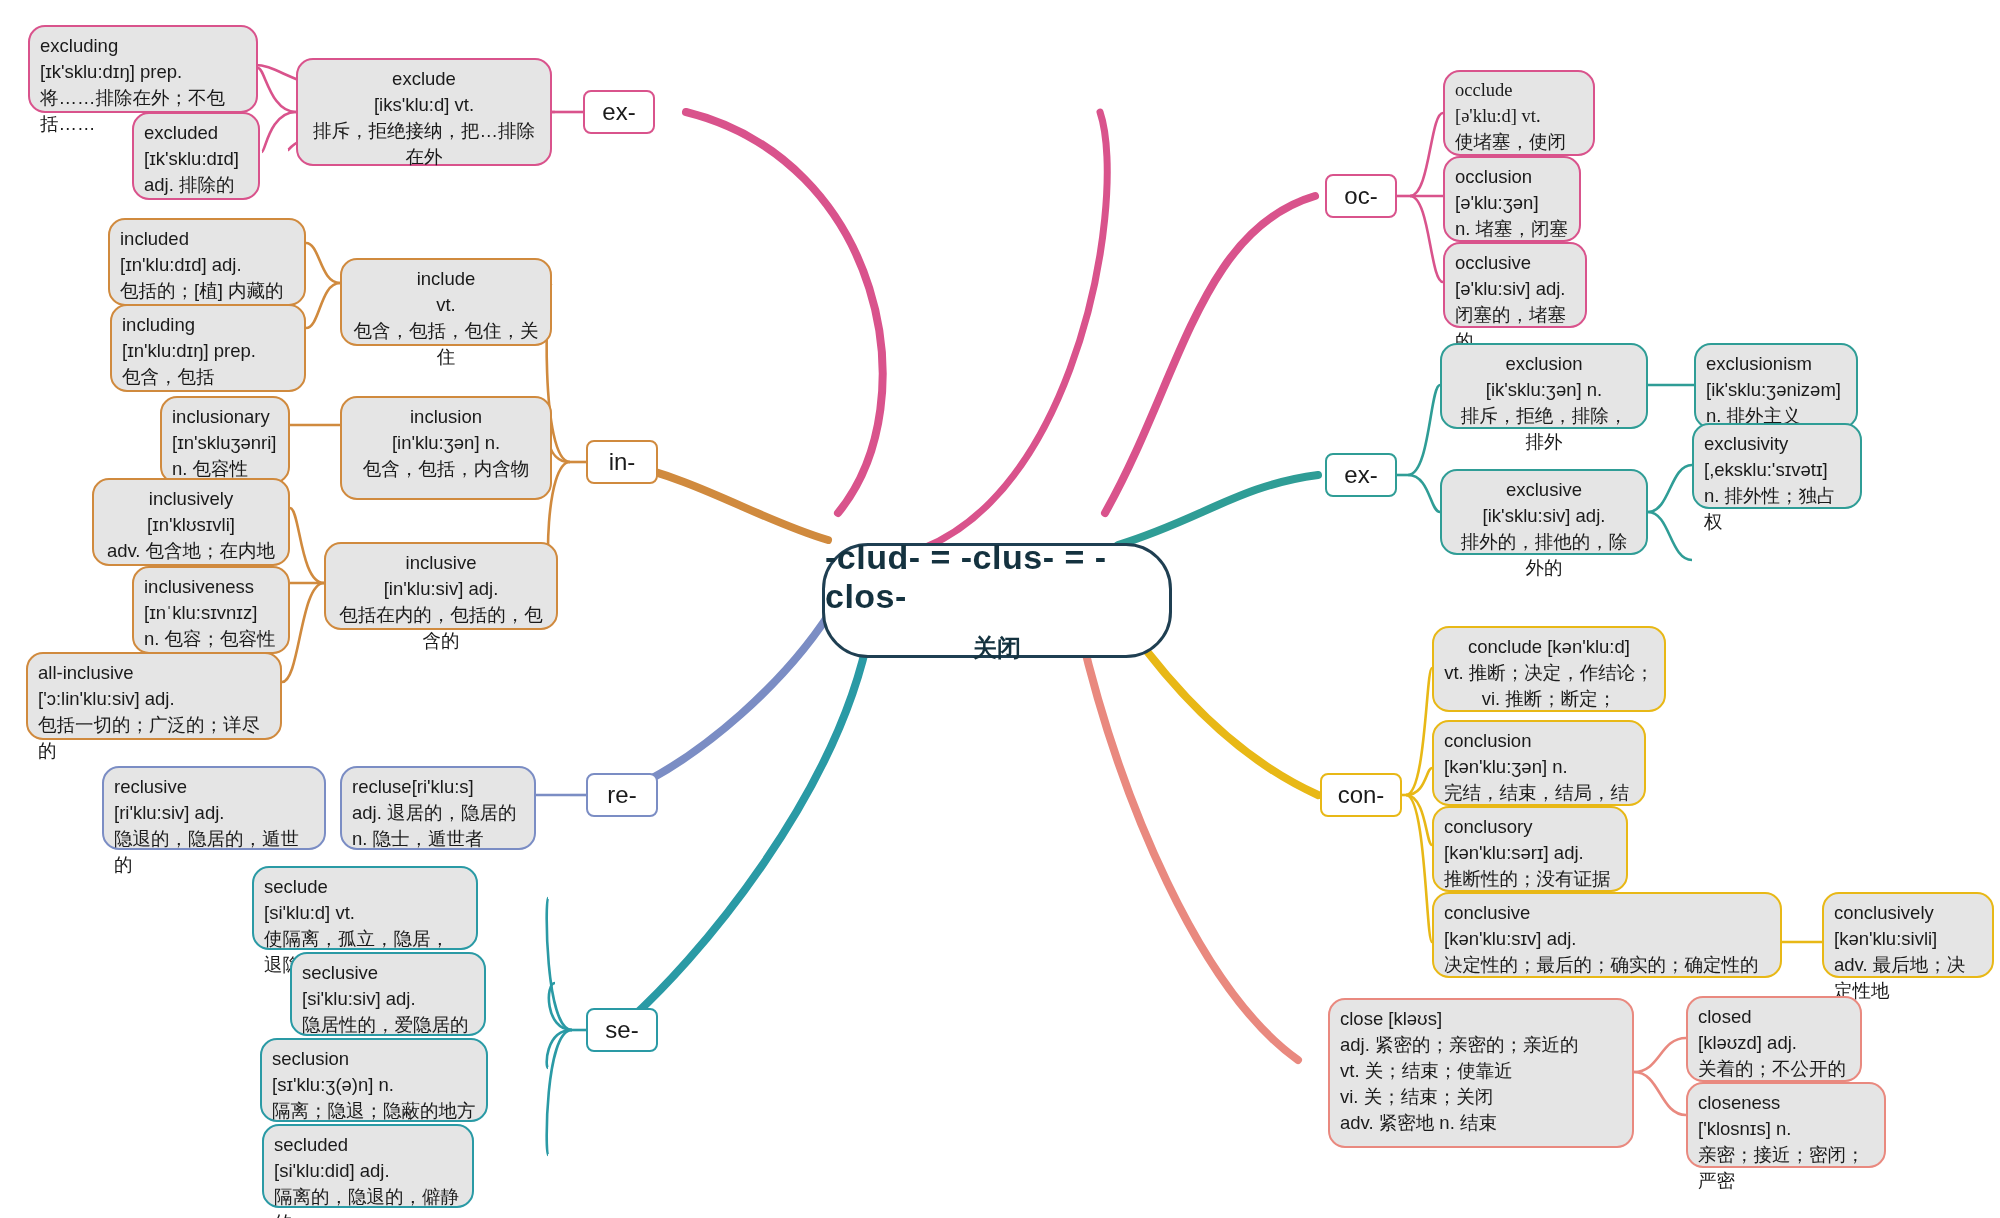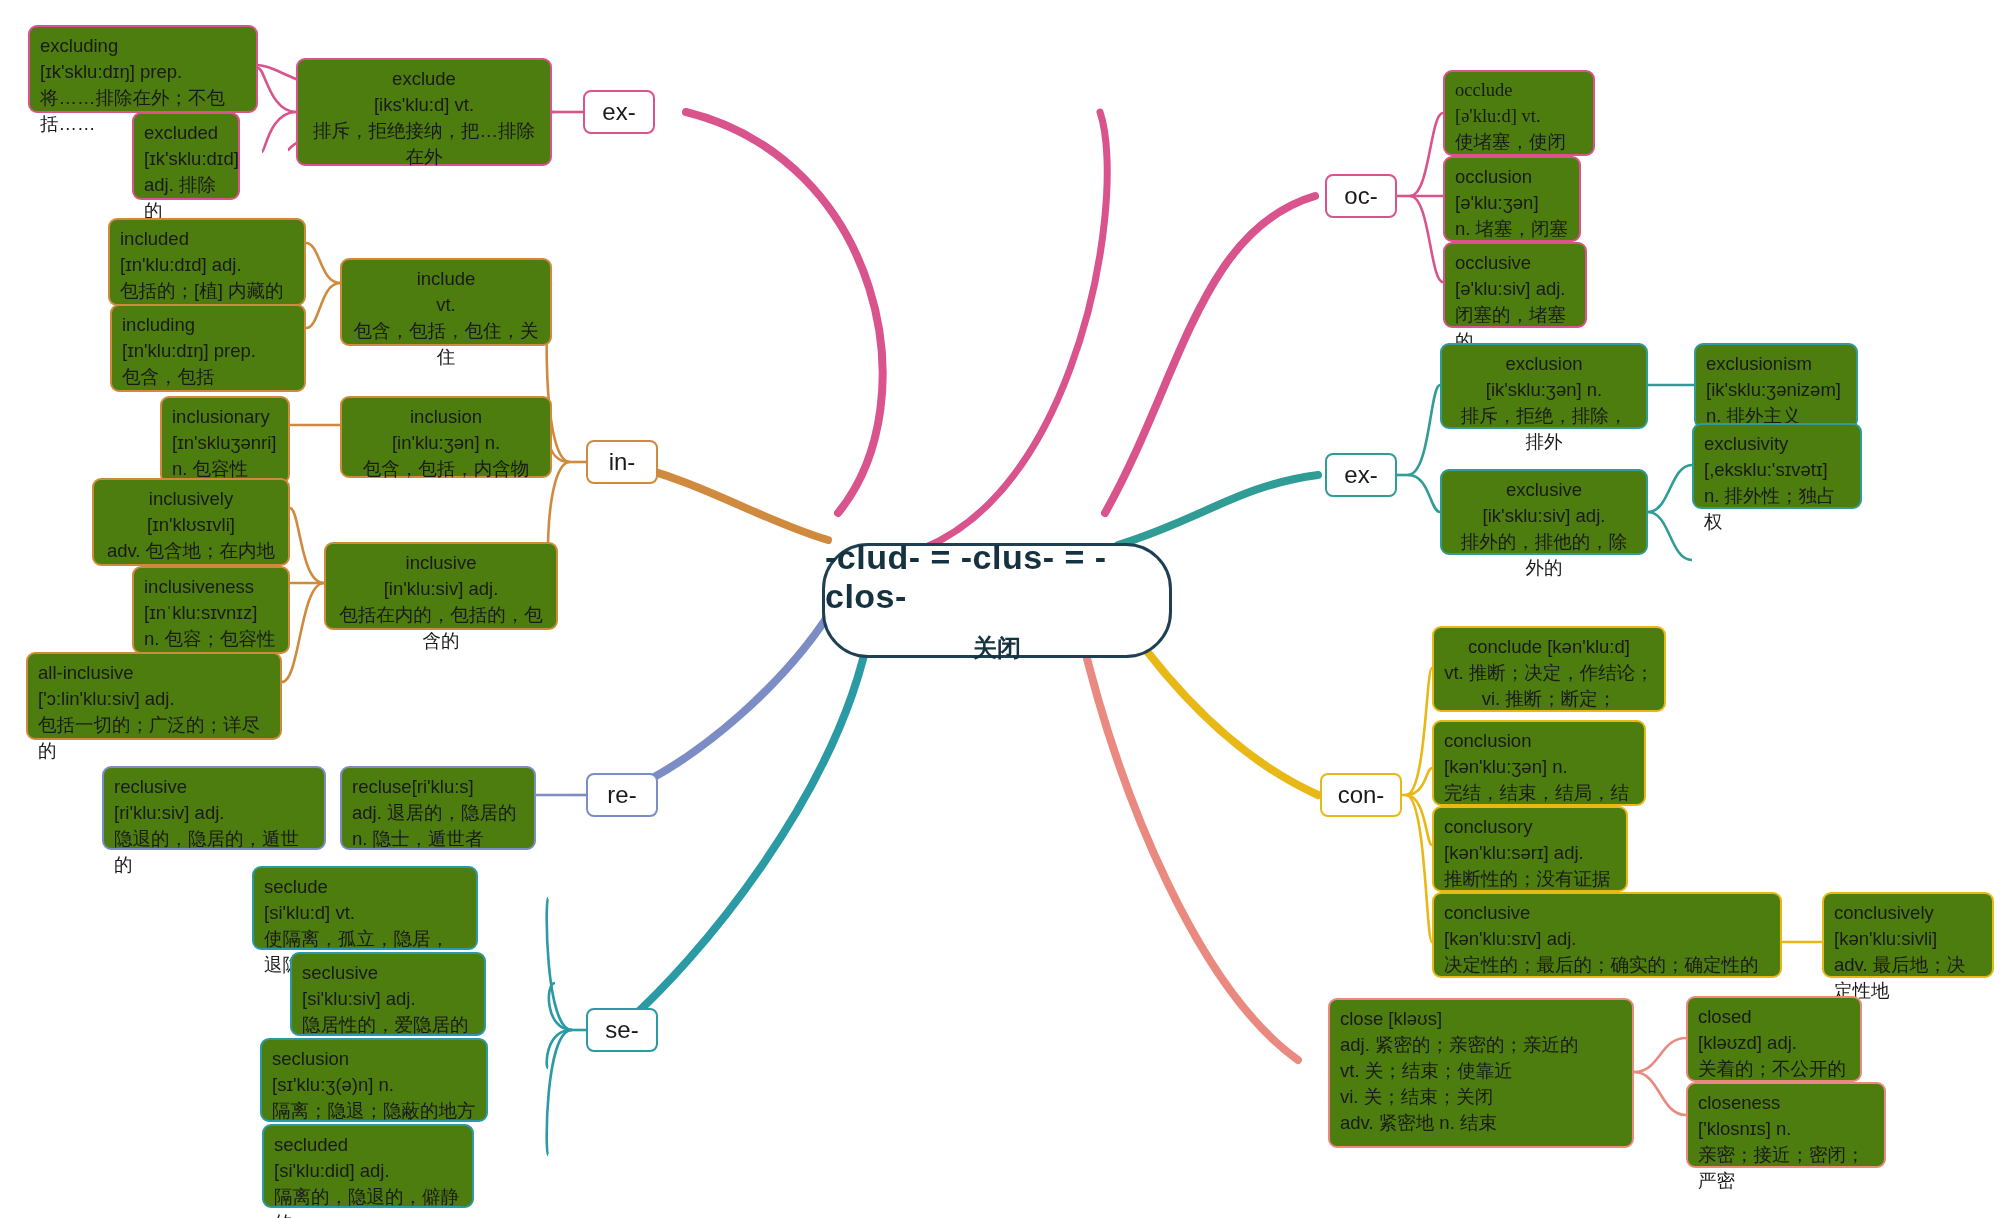--- a/index.html
+++ b/index.html
@@ -20,23 +20,23 @@
   #edges {
     position: absolute;
     left: 0; top: 0;
     width: 2000px;
     height: 1218px;
     pointer-events: none;
   }
   .node {
     position: absolute;
     box-sizing: border-box;
-    background: #4d7c0f;
+    background: #e5e5e5;
     border: 2.2px solid #888;
-    border-radius: 9px;
+    border-radius: 17px;
     color: #1a1a1a;
     font-size: 18.5px;
     line-height: 1.40;
     padding: 6px 10px;
     white-space: pre-line;
     z-index: 5;
   }
   .node.ctr { text-align: center; }
   .node.lft { text-align: left; }
 
@@ -225,35 +225,35 @@
   <div class="pill c-pink" style="left:1325px; top:174px; width:72px; height:44px;">oc-</div>
   <div class="pill c-green" style="left:1325px; top:453px; width:72px; height:44px;">ex-</div>
   <div class="pill c-yellow" style="left:1320px; top:773px; width:82px; height:44px;">con-</div>
 
   <div class="node ctr c-pink" style="left:296px; top:58px; width:256px; height:108px;">exclude
 [iks'klu:d] vt.
 排斥，拒绝接纳，把…排除在外</div>
   <div class="node lft c-pink" style="left:28px; top:25px; width:230px; height:88px;">excluding
 [ɪk'sklu:dɪŋ] prep.
 将……排除在外；不包括……</div>
-  <div class="node lft c-pink" style="left:132px; top:112px; width:108px; height:88px;">excluded
+  <div class="node lft c-pink" style="left:132px; top:112px; width:128px; height:88px;">excluded
 [ɪk'sklu:dɪd]
 adj. 排除的</div>
 
   <div class="node ctr c-orange" style="left:340px; top:258px; width:212px; height:88px;">include
 vt.
 包含，包括，包住，关住</div>
   <div class="node lft c-orange" style="left:108px; top:218px; width:198px; height:88px;">included
 [ɪn'klu:dɪd] adj.
 包括的；[植] 内藏的</div>
   <div class="node lft c-orange" style="left:110px; top:304px; width:196px; height:88px;">including
 [ɪn'klu:dɪŋ] prep.
 包含，包括</div>
 
-  <div class="node ctr c-orange" style="left:340px; top:396px; width:212px; height:82px;">inclusion
+  <div class="node ctr c-orange" style="left:340px; top:396px; width:212px; height:104px;">inclusion
 [in'klu:ʒən] n.
 包含，包括，内含物</div>
   <div class="node lft c-orange" style="left:160px; top:396px; width:130px; height:88px;">inclusionary
 [ɪn'skluʒənri]
 n. 包容性</div>
 
   <div class="node ctr c-orange" style="left:324px; top:542px; width:234px; height:88px;">inclusive
 [in'klu:siv] adj.
 包括在内的，包括的，包含的</div>
   <div class="node ctr c-orange" style="left:92px; top:478px; width:198px; height:88px;">inclusively

